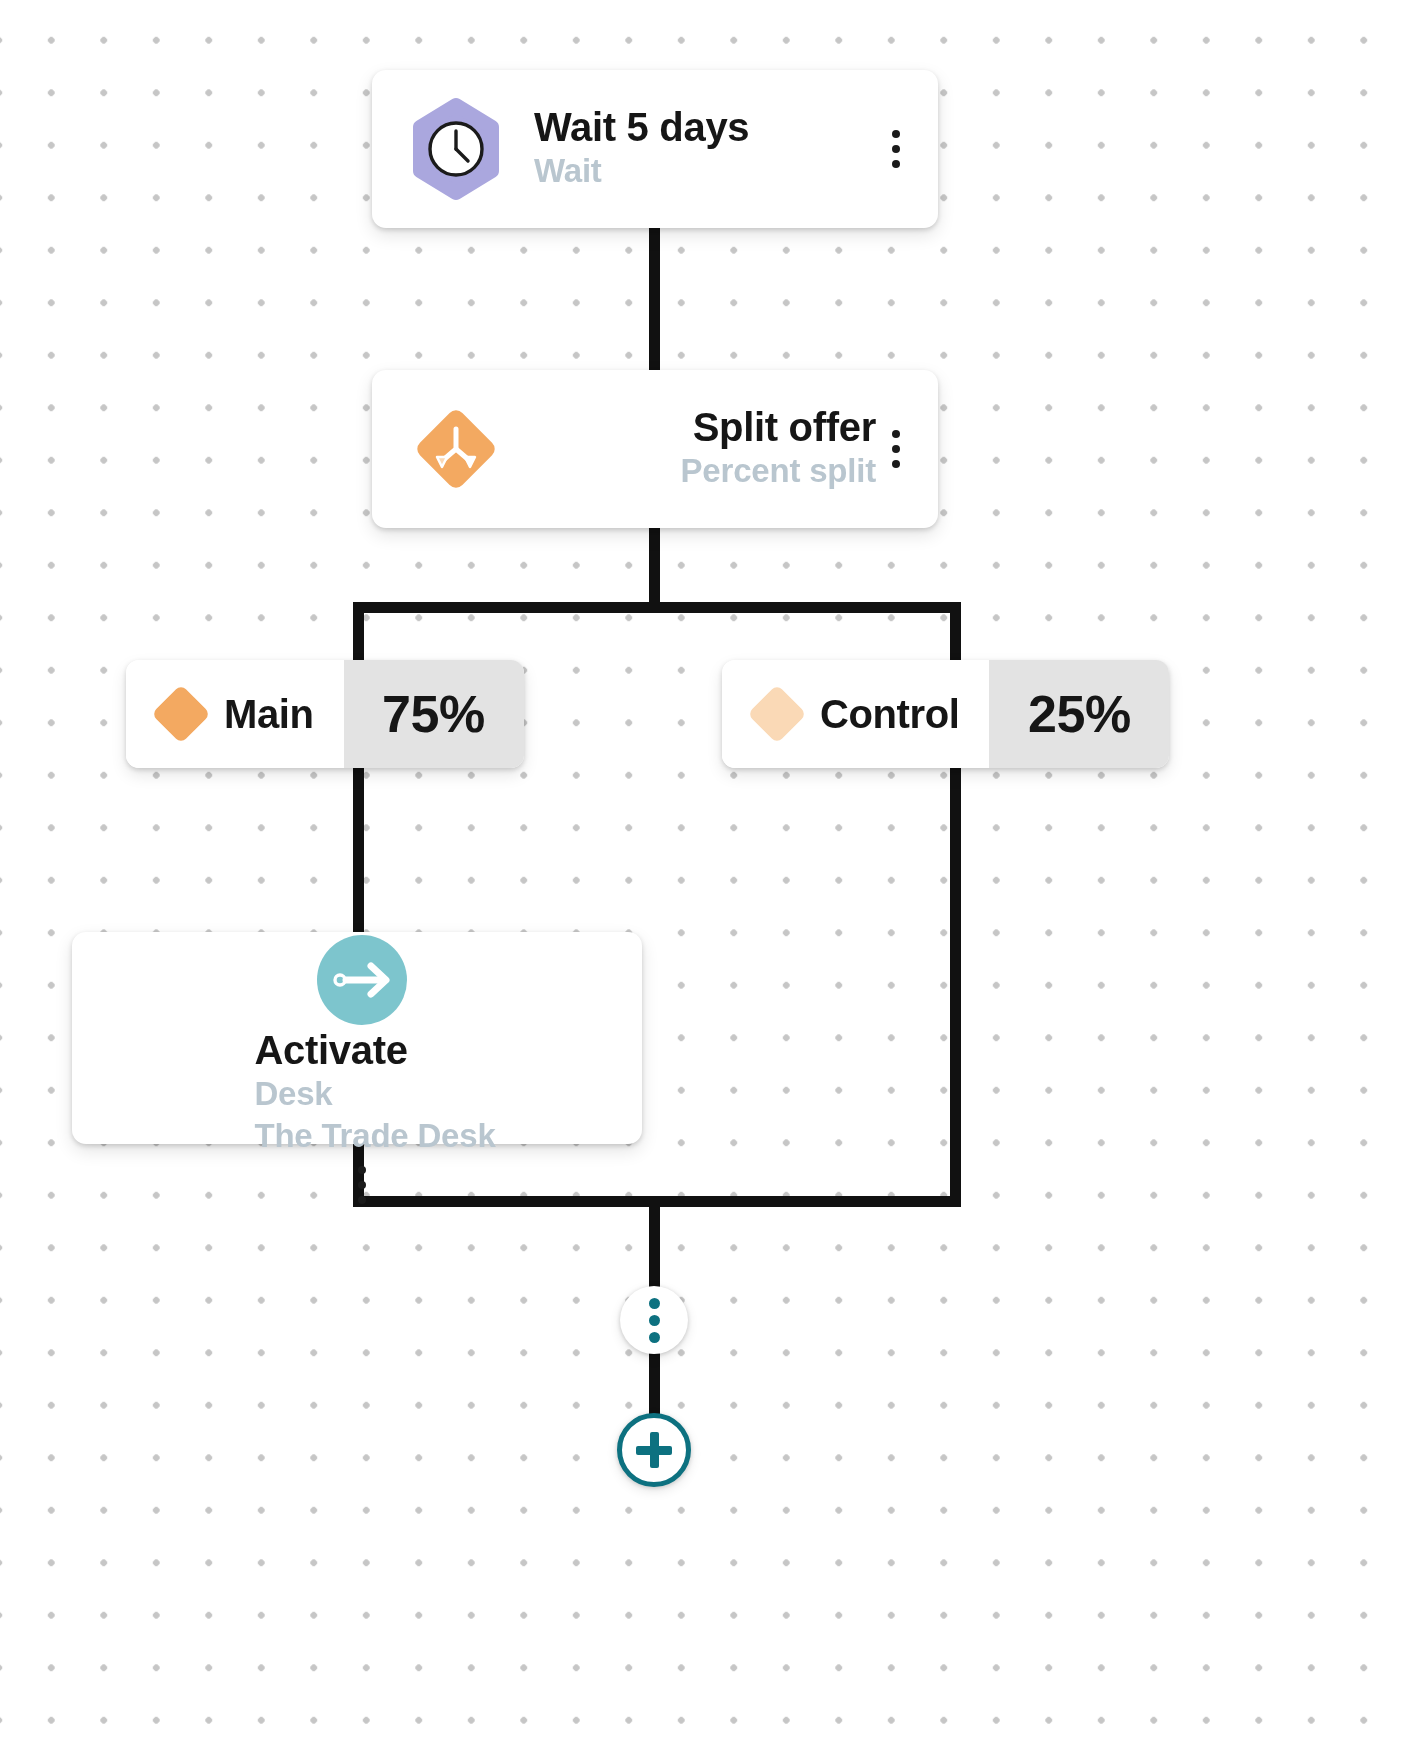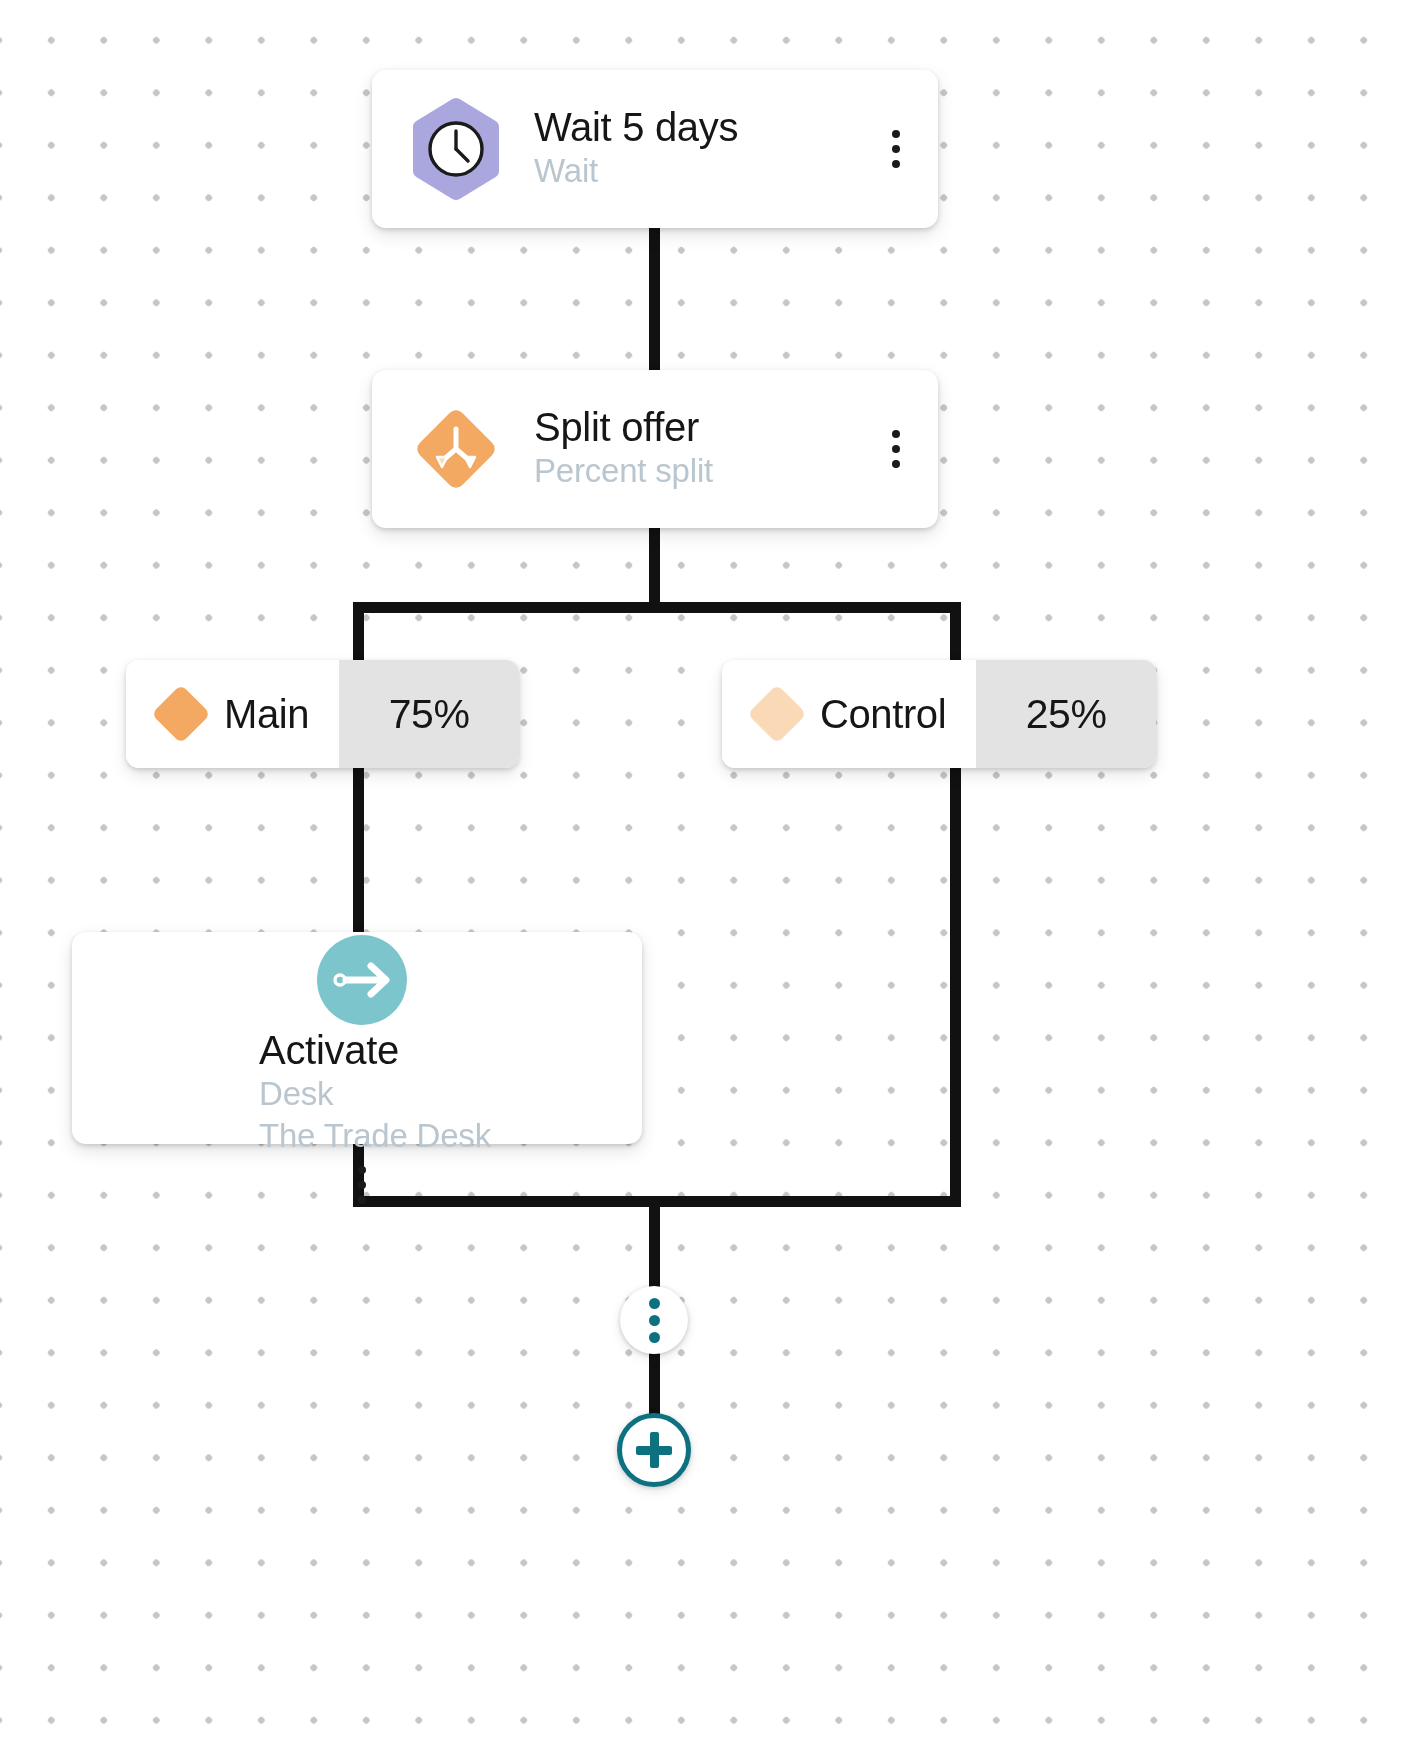--- a/index.html
+++ b/index.html
@@ -16,20 +16,21 @@
 
   
   #canvas {
     position: relative;
     width: 1401px;
     height: 1749px;
     background-color: #ffffff;
     background-image: radial-gradient(circle, #c6c6c6 3.1px, rgba(0,0,0,0) 3.4px);
     background-size: 52.5px 52.5px;
     background-position: 25px 14px;
+    font-weight: bold;
   }
 
   
   .edge {
     position: absolute;
     background: #111111;
     z-index: 1;
   }
   .edge-v { width: 11px; }
   .edge-h { height: 11px; }
@@ -94,20 +95,21 @@
   }
 
   
   #node-delay {
     left: 372px; top: 70px; width: 566px; height: 158px;
     padding: 0 22px 0 32px;
   }
   #node-split {
     left: 372px; top: 370px; width: 566px; height: 158px;
     padding: 0 22px 0 32px;
+    text-align: right;
   }
   #node-activate {
     left: 72px; top: 932px; width: 570px; height: 212px;
     padding: 0 22px 0 32px;
     flex-direction: column;
   }
 
   
   .pill {
     position: absolute;
@@ -135,21 +137,21 @@
   }
   .pill-pct {
     display: flex;
     align-items: center;
     justify-content: center;
     background: #e3e3e3;
     padding: 0 26px;
     min-width: 128px;
   }
   .pill-pct span {
-    font-size: 41px;
+    font-size: 52px;
     color: #161616;
     letter-spacing: -0.4px;
     white-space: nowrap;
   }
   #pill-main   { left: 126px; top: 660px; }
   #pill-control{ left: 722px; top: 660px; }
 
   
   .diamond {
     width: 42px;

